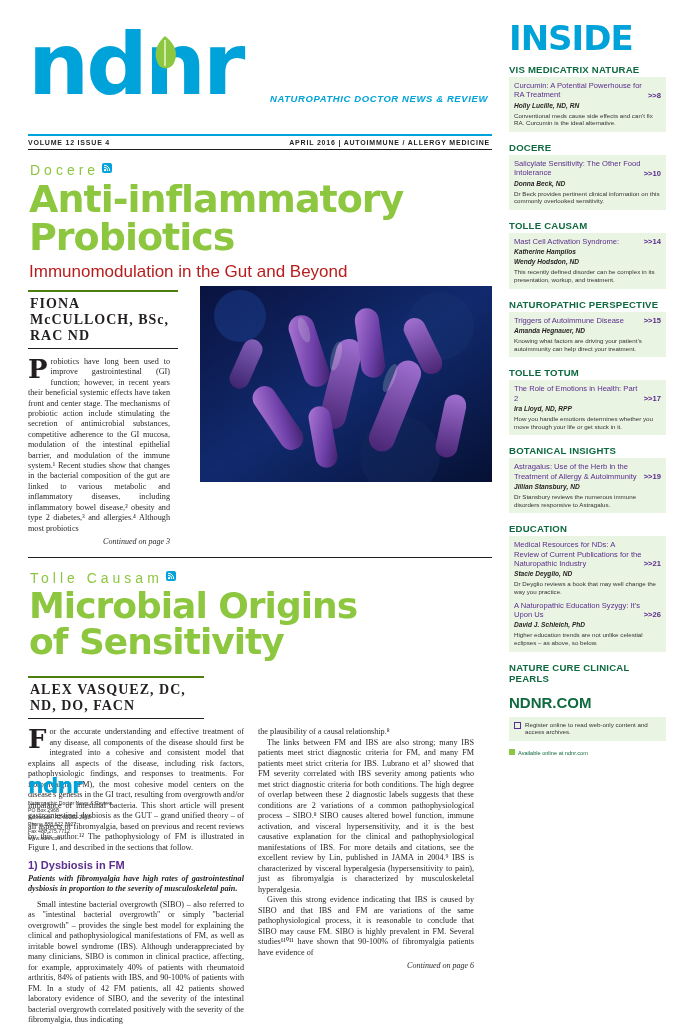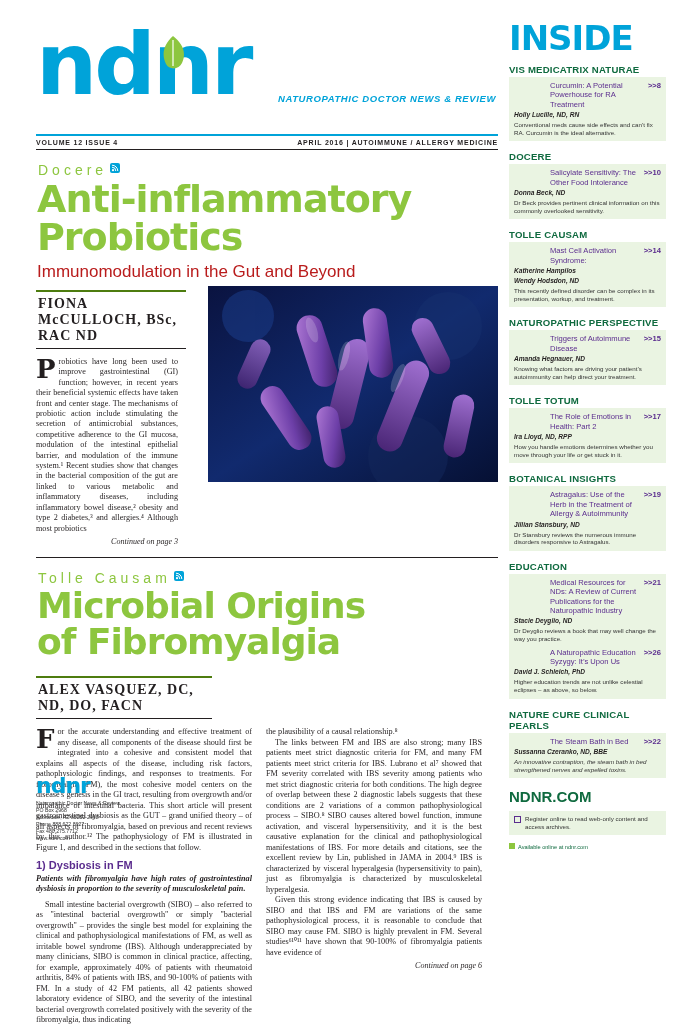--- a/index.html
+++ b/index.html
@@ -7,21 +7,21 @@
   body {
     width: 678px; height: 1024px;
     background: #ffffff;
     font-family: "Liberation Serif", serif;
     color: #231f20;
     overflow: hidden;
   }
   .page { position: relative; width: 678px; height: 1024px; background: #fff; }
 
   
-  .main { position: absolute; left: 16px; top: 0; width: 498px; height: 920px; padding: 18px 14px 0 20px; }
+  .main { position: absolute; left: 8px; top: 0; width: 498px; height: 920px; padding: 18px 14px 0 20px; }
 
   
   .masthead { position: relative; height: 108px; }
   .logo { font-family: "DejaVu Sans", sans-serif; font-weight: bold; font-size: 86px; letter-spacing: -3px;
           color: #00a3d9; line-height: 84px; margin: 4px 0 0 0; }
   .leaf { position: absolute; left: 124px; top: 14px; width: 26px; height: 34px; }
   .tagline { position: absolute; right: 4px; bottom: 26px; font-family: "Liberation Sans", sans-serif;
              font-size: 9.5px; letter-spacing: .6px; color: #00a3d9; font-style: italic; font-weight: bold;}
   .rule-blue { border-top: 2px solid #00a3d9; margin-top: 4px; }
 
@@ -76,21 +76,21 @@
              border-left: 1px solid #fff; padding: 22px 12px 0 10px; }
   .inside-word { font-family: "DejaVu Sans", sans-serif; font-weight: bold; font-size: 34px; color: #00a3d9;
                  letter-spacing: -1px; line-height: 32px; position: relative; }
   .inside-word::after { content:""; position:absolute; left:0; right:34px; top:50%; height:0; }
   .sec { margin-top: 10px; }
   .sec-title { font-family: Liberation Sans, sans-serif; font-weight: bold; font-size: 9.6px;
                color: #0f6a3f; letter-spacing: .2px; margin-bottom: 2px; }
   .panel { background: #eaf4e2; padding: 4px 5px 5px 5px; }
   .item-title { font-family: "Liberation Sans", sans-serif; font-size: 7.6px; color: #5b2d8e; line-height: 9.4px; }
   .pg { font-family: "Liberation Sans", sans-serif; font-weight: bold; font-size: 7.6px; color: #5b2d8e; white-space: nowrap;}
-  .row { display: flex; justify-content: space-between; gap: 2px; margin-left: 36px;}
+  .row { display: flex; align-items: flex-end; justify-content: space-between; gap: 2px;}
   .author { font-family: "Liberation Sans", sans-serif; font-size: 6.6px; font-style: italic; font-weight: bold;
             color: #231f20; margin-top: 2px; line-height: 8px;}
   .blurb { font-family: "Liberation Sans", sans-serif; font-size: 6.2px; line-height: 7.6px; color: #333; margin-top: 2px;}
   .blurb.ital { font-style: italic; }
   .ndnrcom { font-family: Liberation Sans, sans-serif; font-weight: bold; font-size: 15px; color: #0f6a3f;
              margin-top: 10px; }
   .reg { display:flex; gap:4px; align-items:flex-start; margin-top:6px; }
   .chk { width: 7px; height: 7px; border: 1px solid #5b2d8e; flex: 0 0 auto; margin-top:1px;}
   .avail { font-family: "Liberation Sans", sans-serif; font-size: 5.6px; color: #0f6a3f; margin-top: 8px; }
   .avail .sq { display:inline-block; width:6px; height:6px; background:#8dc63f; margin-right:3px; vertical-align:0px;}
@@ -188,21 +188,21 @@
     <div class="kicker">
       <span>Tolle Causam</span><span class="rss"><svg viewBox="0 0 10 10" width="10" height="10">
             <rect width="10" height="10" rx="2" fill="#00a3d9"></rect>
             <circle cx="3" cy="7.2" r="1.1" fill="#fff"></circle>
             <path d="M2 4.2a3.8 3.8 0 0 1 3.8 3.8" stroke="#fff" stroke-width="1" fill="none"></path>
             <path d="M2 2.2a5.8 5.8 0 0 1 5.8 5.8" stroke="#fff" stroke-width="1" fill="none"></path>
           </svg></span>
     </div>
     <div class="headline2">
       <div>Microbial Origins</div>
-      <div>of Fibromyalgia</div>
+      <div>of Sensitivity</div>
     </div>
     <div class="byline" style="width:176px;margin-top:16px;">ALEX VASQUEZ, DC, ND, DO, FACN</div>
 
     <div class="twocol">
       <div class="bodycol">
         <p><span class="dropcap">F</span><span>or the accurate understanding and effective treatment of any disease, all components of the disease should first be integrated into a cohesive and consistent model that explains all aspects of the disease, including risk factors, pathophysiologic findings, and responses to treatments. For fibromyalgia (FM), the most cohesive model centers on the disease's genesis in the GI tract, resulting from overgrowth and/or imbalance of intestinal bacteria. This short article will present gastrointestinal dysbiosis as the GUT – grand unified theory – of all aspects of fibromyalgia, based on previous and recent reviews by this author.¹² The pathophysiology of FM is illustrated in Figure 1, and described in the sections that follow.</span></p>
         <div class="h-sub" style="margin-top:7px;">1) Dysbiosis in FM</div>
         <p class="ital" style="font-weight:bold;">Patients with fibromyalgia have high rates of gastrointestinal dysbiosis in proportion to the severity of musculoskeletal pain.</p>
         <p style="margin-top:5px;text-indent:9px;">Small intestine bacterial overgrowth (SIBO) – also referred to as "intestinal bacterial overgrowth" or simply "bacterial overgrowth" – provides the single best model for explaining the clinical and pathophysiological manifestations of FM, as well as irritable bowel syndrome (IBS). Although underappreciated by many clinicians, SIBO is common in clinical practice, affecting, for example, approximately 40% of patients with rheumatoid arthritis, 84% of patients with IBS, and 90-100% of patients with FM. In a study of 42 FM patients, all 42 patients showed laboratory evidence of SIBO, and the severity of the intestinal bacterial overgrowth correlated positively with the severity of the fibromyalgia, thus indicating</p>
       </div>
@@ -316,28 +316,20 @@
           <span class="item-title">A Naturopathic Education Syzygy: It’s Upon Us</span>
           <span class="pg">&gt;&gt;26</span>
         </div>
         <div class="author">David J. Schleich, PhD</div>
         <div class="blurb">Higher education trends are not unlike celestial eclipses – as above, so below.</div>
       </div>
     </div>
 
     <div class="sec">
       <div class="sec-title">NATURE CURE CLINICAL PEARLS</div>
-      <div class="panel">
-        <div class="row">
-          <span class="item-title">The Steam Bath in Bed</span>
-          <span class="pg">&gt;&gt;22</span>
-        </div>
-        <div class="author">Sussanna Czeranko, ND, BBE</div>
-        <div class="blurb ital">An innovative contraption, the steam bath in bed strengthened nerves and expelled toxins.</div>
-      </div>
     </div>
 
     <div class="ndnrcom">NDNR.COM</div>
     <div class="panel reg">
       <span class="chk"></span>
       <span class="blurb" style="margin-top:0;">Register online to read web-only content and access archives.</span>
     </div>
 
     <div class="avail">
       <span class="sq"></span><span>Available online at ndnr.com</span>

